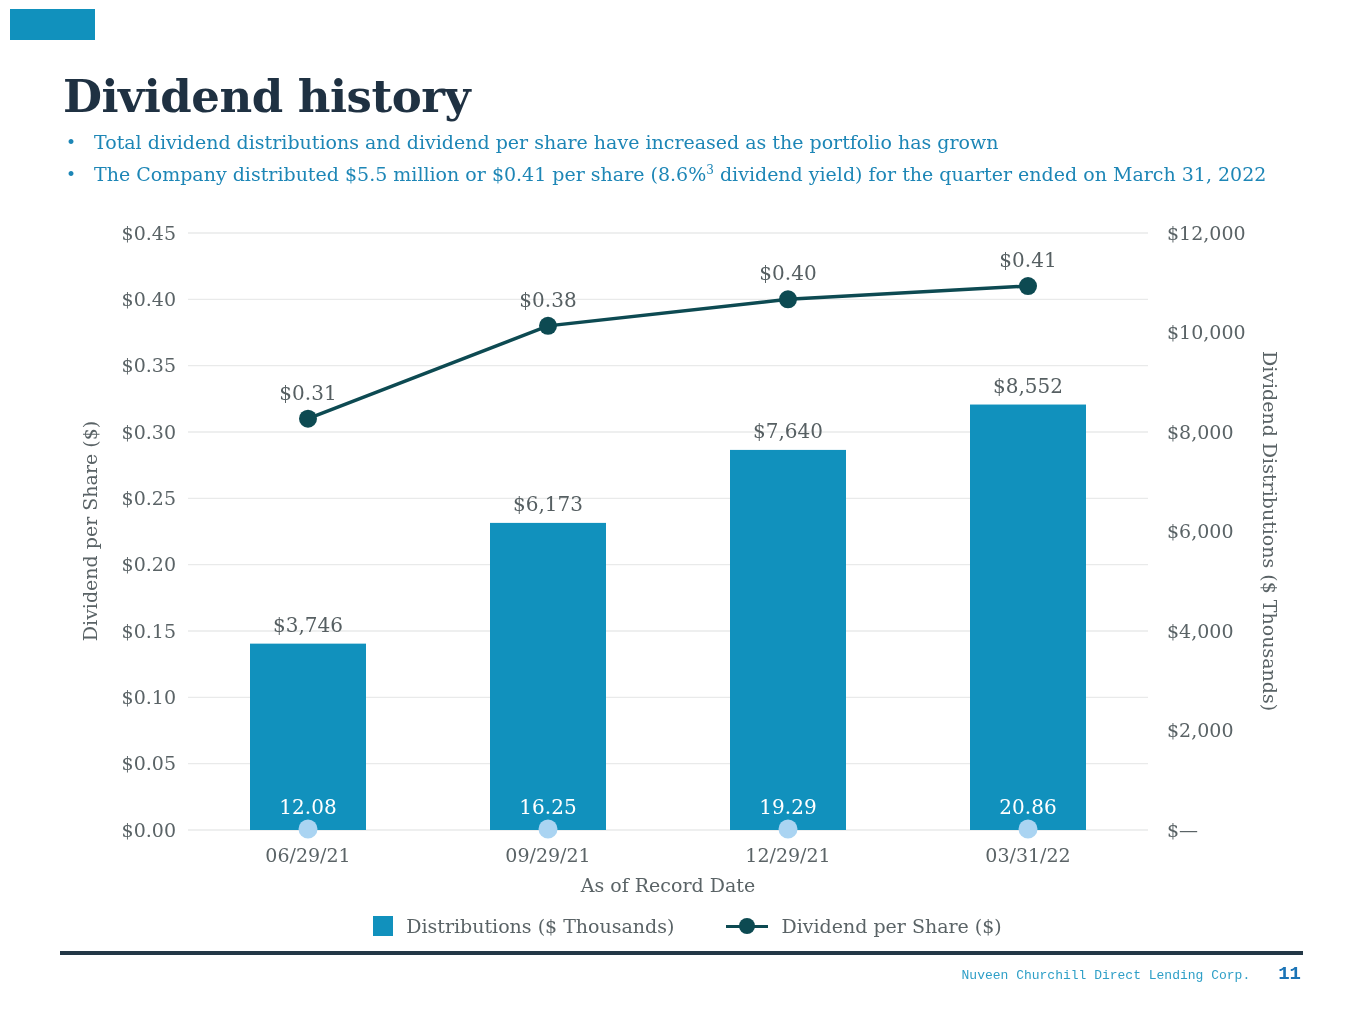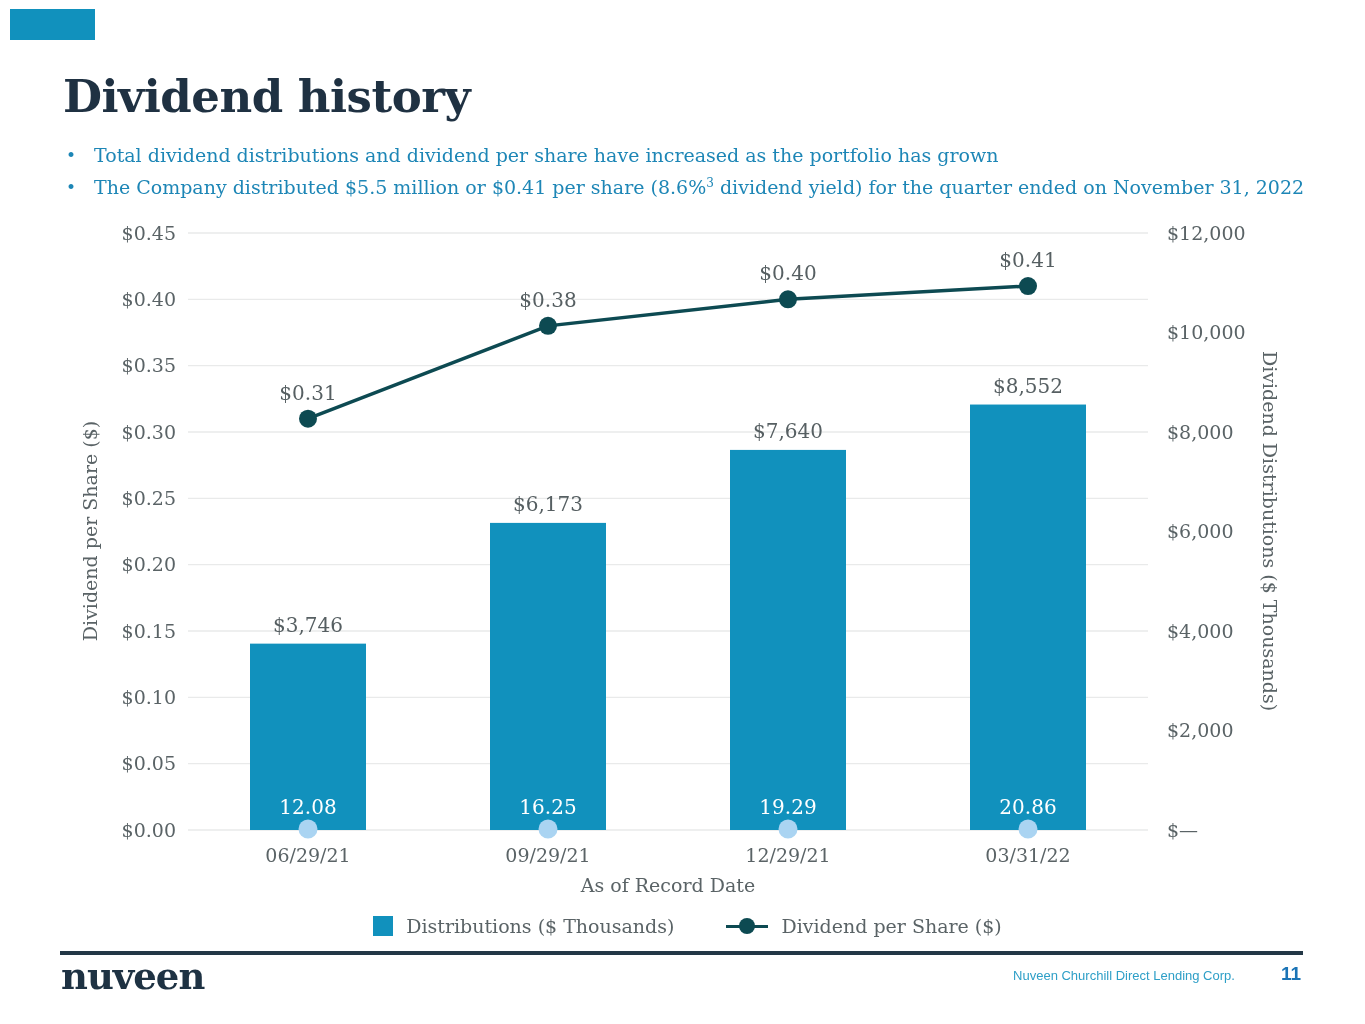--- a/index.html
+++ b/index.html
@@ -1,60 +1,60 @@
 <!DOCTYPE html>
 <html><head>
 <meta charset="utf-8">
 <style>
   html,body{margin:0;padding:0;background:#ffffff;}
   .page{position:relative;width:1365px;height:1024px;background:#ffffff;overflow:hidden;
         font-family:"DejaVu Serif",serif;}
   .accent{position:absolute;left:10px;top:9px;width:85px;height:31px;}
   .title{position:absolute;left:63px;top:70px;margin:0;font-size:45px;font-weight:700;
          color:#1f3142;letter-spacing:-0.5px;font-family:"DejaVu Serif",serif;}
-  .bullets{position:absolute;left:66px;top:139px;margin:0;padding:0;list-style:none;}
+  .bullets{position:absolute;left:66px;top:126px;margin:0;padding:0;list-style:none;}
   .bullets li{display:flex;align-items:flex-start;font-size:19px;line-height:32px;color:#1d86b6;}
   .bullets li::before{content:"\2022";color:#1d86b6;width:28px;flex:0 0 28px;font-size:17px;}
   .bullets sup{font-size:12px;line-height:0;vertical-align:super;}
   #chart{position:absolute;left:0;top:0;width:1365px;height:910px;}
   text{font-family:"DejaVu Serif",serif;}
   .tick{font-size:19px;fill:#5a6366;}
   .vlabel{font-size:20px;fill:#565f62;}
   .wlabel{font-size:20px;fill:#ffffff;}
   .atitle{font-size:19px;fill:#5a6366;}
   .legend{position:absolute;left:10px;right:0;top:915px;display:flex;justify-content:center;
           align-items:center;gap:52px;}
   .legend-item{display:flex;align-items:center;gap:13px;font-size:19px;color:#5a6366;}
   .lm-square{width:20px;height:20px;}
   .lm-line{position:relative;width:42px;height:18px;}
   .lm-line .bar{position:absolute;left:0;top:7.5px;width:42px;height:3.5px;}
   .lm-line .dot{position:absolute;left:13px;top:1px;width:16px;height:16px;border-radius:50%;}
   .lm-circle{width:17px;height:17px;border-radius:50%;}
   .footer-rule{position:absolute;left:60px;top:951px;width:1243px;height:4px;}
   .brand{position:absolute;left:61px;top:954px;font-size:37px;font-weight:700;color:#1e3243;
          letter-spacing:-1px;font-family:"DejaVu Serif",serif;}
-  .footer-right{position:absolute;right:64px;top:963px;display:flex;align-items:baseline;gap:46px;
-                font-family:Liberation Sans, sans-serif;text-align:center;}
+  .footer-right{position:absolute;right:64px;top:963px;display:flex;align-items:baseline;gap:28px;
+                font-family:Liberation Mono, monospace;text-align:center;}
   .footer-company{font-size:13px;}
   .footer-page{font-size:19px;font-weight:700;}
 </style>
 </head>
 <body>
 
 <div class="page">
   <div class="accent" style="background: rgb(17, 145, 189);"></div>
 
   <h1 class="title" style="color: rgb(31, 49, 66);">Dividend history</h1>
 
   <ul class="bullets">
     <li style="color: rgb(29, 134, 182);">
       <span>Total dividend distributions and dividend per share have increased as the portfolio has grown</span>
     </li>
     <li style="color: rgb(29, 134, 182);">
-      <span><span>The Company distributed $5.5 million or $0.41 per share (8.6%</span><sup>3</sup><span> dividend yield) for the quarter ended on November 31, 2022</span></span>
+      <span><span>The Company distributed $5.5 million or $0.41 per share (8.6%</span><sup>3</sup><span> dividend yield) for the quarter ended on March 31, 2022</span></span>
     </li>
   </ul>
 
   <svg id="chart" viewBox="0 0 1365 910" xmlns="http://www.w3.org/2000/svg">
       <line x1="188" x2="1148" y1="233" y2="233" stroke="#e9eaea" stroke-width="1.3"></line>
       <text x="176" y="239.5" text-anchor="end" class="tick">$0.45</text>
       <line x1="188" x2="1148" y1="299.3333333333333" y2="299.3333333333333" stroke="#e9eaea" stroke-width="1.3"></line>
       <text x="176" y="305.8333333333333" text-anchor="end" class="tick">$0.40</text>
       <line x1="188" x2="1148" y1="365.66666666666663" y2="365.66666666666663" stroke="#e9eaea" stroke-width="1.3"></line>
       <text x="176" y="372.16666666666663" text-anchor="end" class="tick">$0.35</text>
@@ -121,18 +121,17 @@
     <div class="legend-item">
       <span class="lm-line">
         <span class="bar" style="background: rgb(13, 74, 82);"></span>
           <span class="dot" style="background: rgb(13, 74, 82);"></span>
       </span>
       <span>Dividend per Share ($)</span>
     </div>
   </div>
 
   <div class="footer-rule" style="background: rgb(35, 55, 70);"></div>
-  <div class="brand">nuveen</div>
   <div class="footer-right">
     <span class="footer-company" style="color: rgb(46, 159, 199);">Nuveen Churchill Direct Lending Corp.</span>
     <span class="footer-page" style="color: rgb(27, 116, 182);">11</span>
   </div>
 </div>
 
 </body></html>

